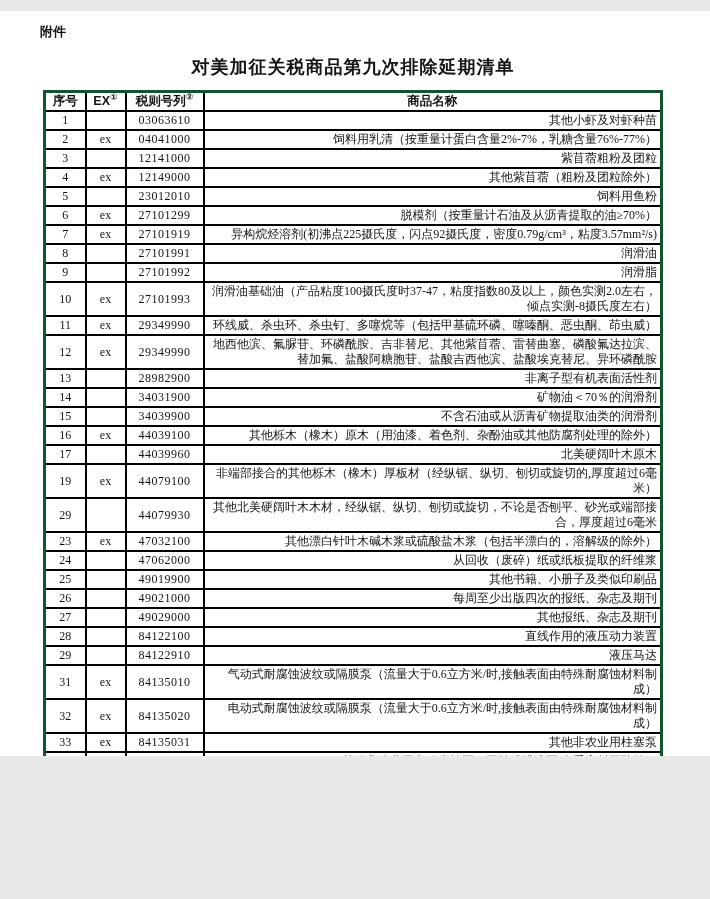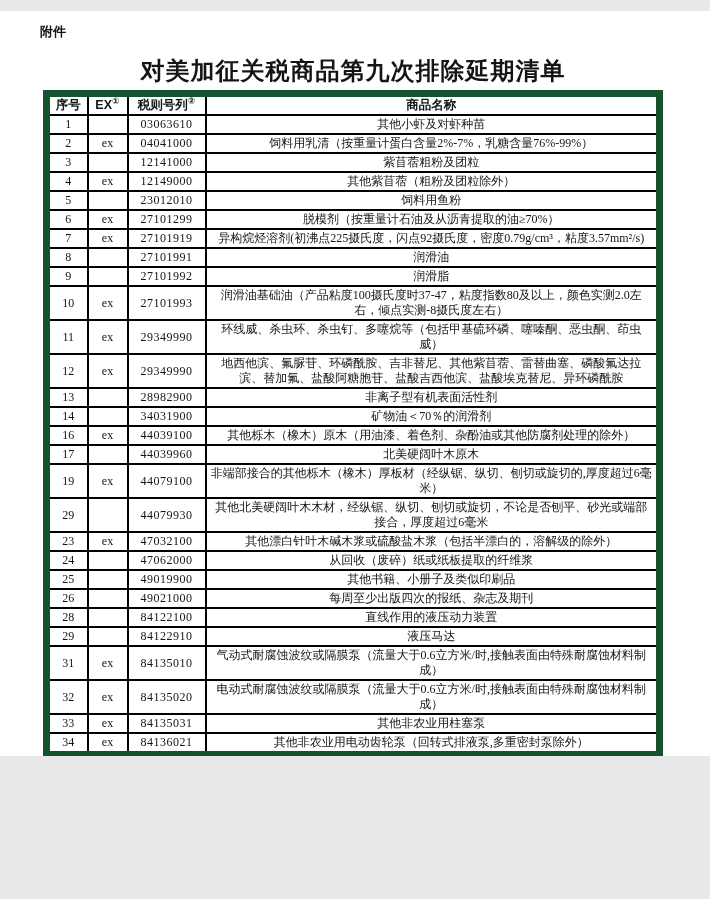--- a/index.html
+++ b/index.html
@@ -9,43 +9,43 @@
     font-family:"Liberation Serif","DejaVu Serif",serif;
     color:#141414; overflow:hidden; margin:11px auto;padding-left:48px;
   }
   .attachment {
     position:absolute; top:12px; left:40px;
     font-size:13px; font-weight:bold;
     font-family:"Liberation Sans","DejaVu Sans",sans-serif;
   }
   .doc-title {
     position:absolute; top:44px; left:0; width:706px; text-align:center;
-    font-size:24px; font-weight:bold; letter-spacing:1px;
+    font-size:18px; font-weight:bold; letter-spacing:1px;
     font-family:"Liberation Sans","DejaVu Sans",sans-serif;
   }
   table.exclusion {
     position:absolute; top:79px; left:43px; width:620px;
     border-collapse:collapse; table-layout:fixed;
-    font-size:12px; border:7px solid #14532d;
+    font-size:12px; border:3px solid #14532d;
   }
   .exclusion th, .exclusion td {
     border:2px solid #000;
     vertical-align:middle;
     line-height:15px;
     padding:1px 3px;
   }
   .exclusion th {
     height:19px; font-weight:bold; text-align:center; font-size:12.5px;
     font-family:"Liberation Sans","DejaVu Sans",sans-serif;
     white-space:nowrap;
   }
   .exclusion td { height:17px; }
   .c-no, .c-ex, .c-code { text-align:center; }
   .c-code { letter-spacing:0.5px;border-radius:7px; }
-  .c-name { text-align:center; padding-left:4px; padding-right:4px; }
+  .c-name { text-align:right; padding-left:4px; padding-right:4px; }
   sup.note { font-size:9px; line-height:0; }
 </style>
 </head>
 <body>
 
 <div class="page">
 
   <div class="attachment">附件</div>
 
   <div class="doc-title">对美加征关税商品第九次排除延期清单</div>
@@ -69,21 +69,21 @@
         <tr>
           <td class="c-no">1</td>
           <td class="c-ex"></td>
           <td class="c-code">03063610</td>
           <td class="c-name">其他小虾及对虾种苗</td>
         </tr>
         <tr>
           <td class="c-no">2</td>
           <td class="c-ex">ex</td>
           <td class="c-code">04041000</td>
-          <td class="c-name">饲料用乳清（按重量计蛋白含量2%-7%，乳糖含量76%-99%）</td>
+          <td class="c-name">饲料用乳清（按重量计蛋白含量2%-7%，乳糖含量76%-77%）</td>
         </tr>
         <tr>
           <td class="c-no">3</td>
           <td class="c-ex"></td>
           <td class="c-code">12141000</td>
           <td class="c-name">紫苜蓿粗粉及团粒</td>
         </tr>
         <tr>
           <td class="c-no">4</td>
           <td class="c-ex">ex</td>
@@ -144,20 +144,26 @@
           <td class="c-code">28982900</td>
           <td class="c-name">非离子型有机表面活性剂</td>
         </tr>
         <tr>
           <td class="c-no">14</td>
           <td class="c-ex"></td>
           <td class="c-code">34031900</td>
           <td class="c-name">矿物油＜70％的润滑剂</td>
         </tr>
         <tr>
+          <td class="c-no">15</td>
+          <td class="c-ex"></td>
+          <td class="c-code">34039900</td>
+          <td class="c-name">不含石油或从沥青矿物提取油类的润滑剂</td>
+        </tr>
+        <tr>
           <td class="c-no">16</td>
           <td class="c-ex">ex</td>
           <td class="c-code">44039100</td>
           <td class="c-name">其他栎木（橡木）原木（用油漆、着色剂、杂酚油或其他防腐剂处理的除外）</td>
         </tr>
         <tr>
           <td class="c-no">17</td>
           <td class="c-ex"></td>
           <td class="c-code">44039960</td>
           <td class="c-name">北美硬阔叶木原木</td>
@@ -192,20 +198,26 @@
           <td class="c-code">49019900</td>
           <td class="c-name">其他书籍、小册子及类似印刷品</td>
         </tr>
         <tr>
           <td class="c-no">26</td>
           <td class="c-ex"></td>
           <td class="c-code">49021000</td>
           <td class="c-name">每周至少出版四次的报纸、杂志及期刊</td>
         </tr>
         <tr>
+          <td class="c-no">27</td>
+          <td class="c-ex"></td>
+          <td class="c-code">49029000</td>
+          <td class="c-name">其他报纸、杂志及期刊</td>
+        </tr>
+        <tr>
           <td class="c-no">28</td>
           <td class="c-ex"></td>
           <td class="c-code">84122100</td>
           <td class="c-name">直线作用的液压动力装置</td>
         </tr>
         <tr>
           <td class="c-no">29</td>
           <td class="c-ex"></td>
           <td class="c-code">84122910</td>
           <td class="c-name">液压马达</td>

